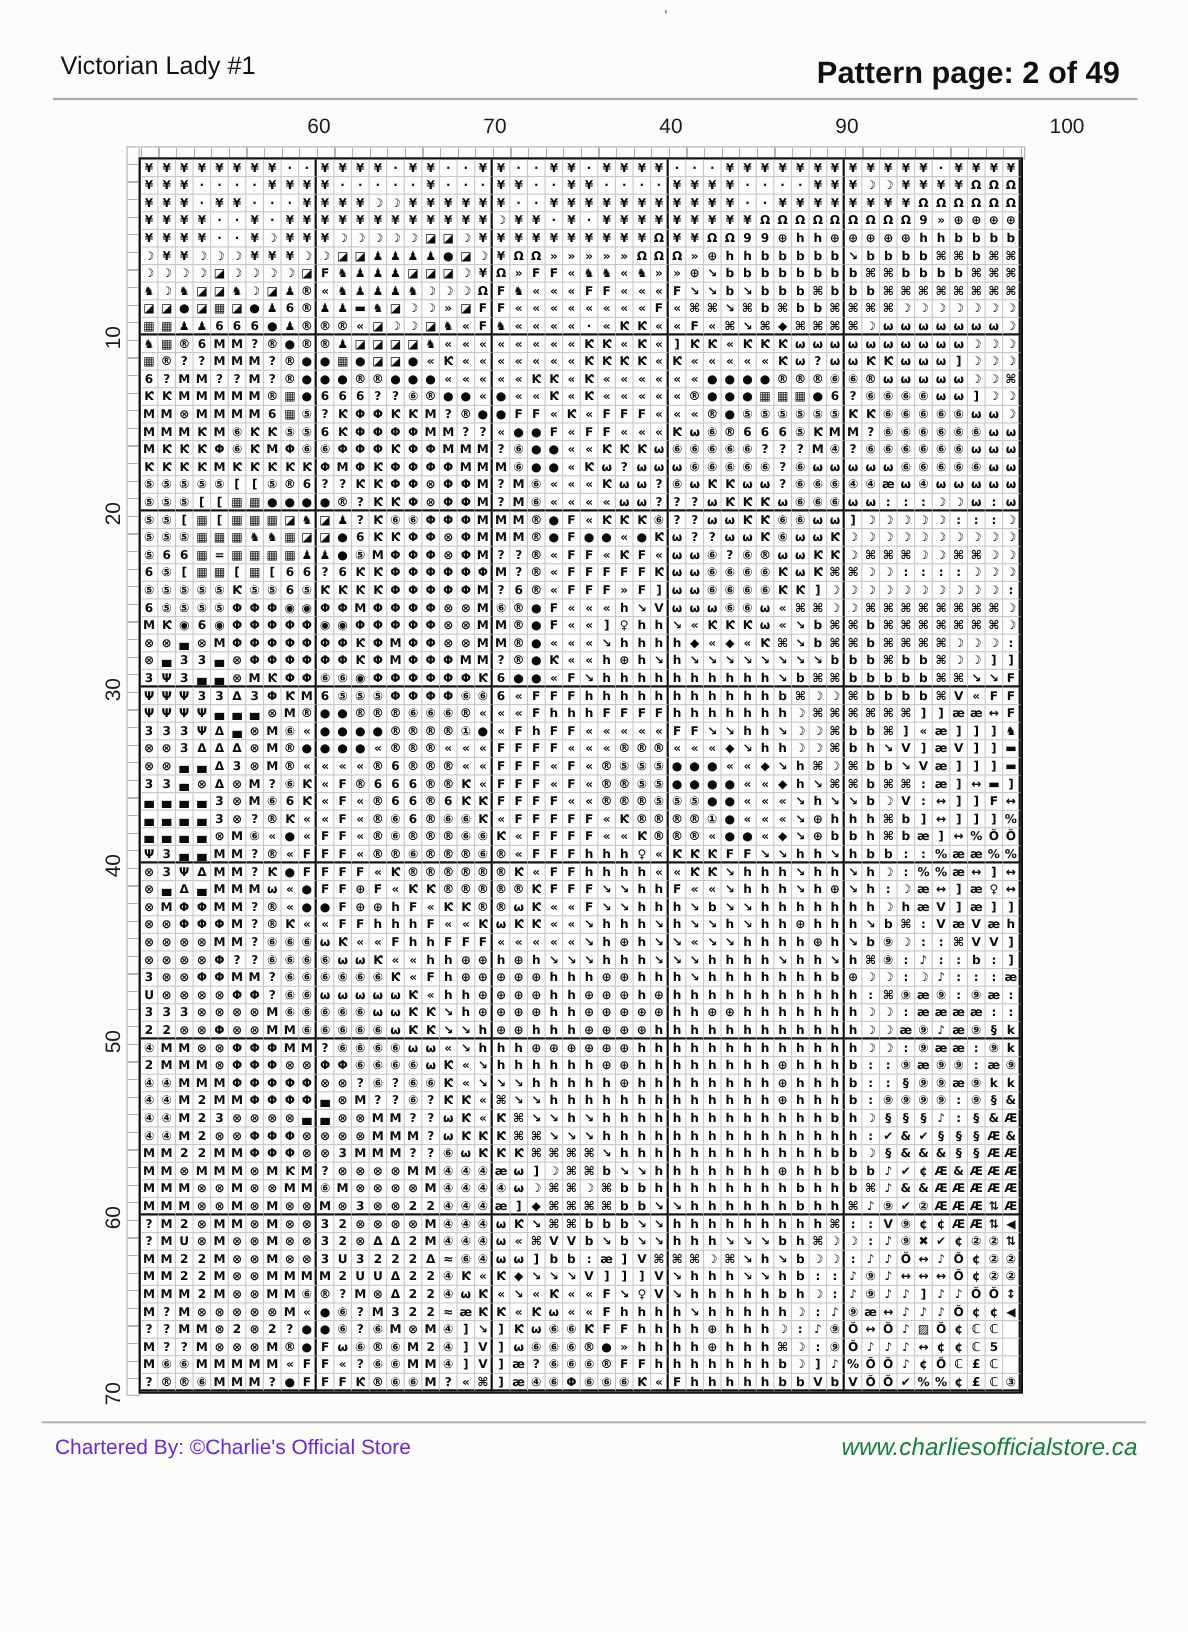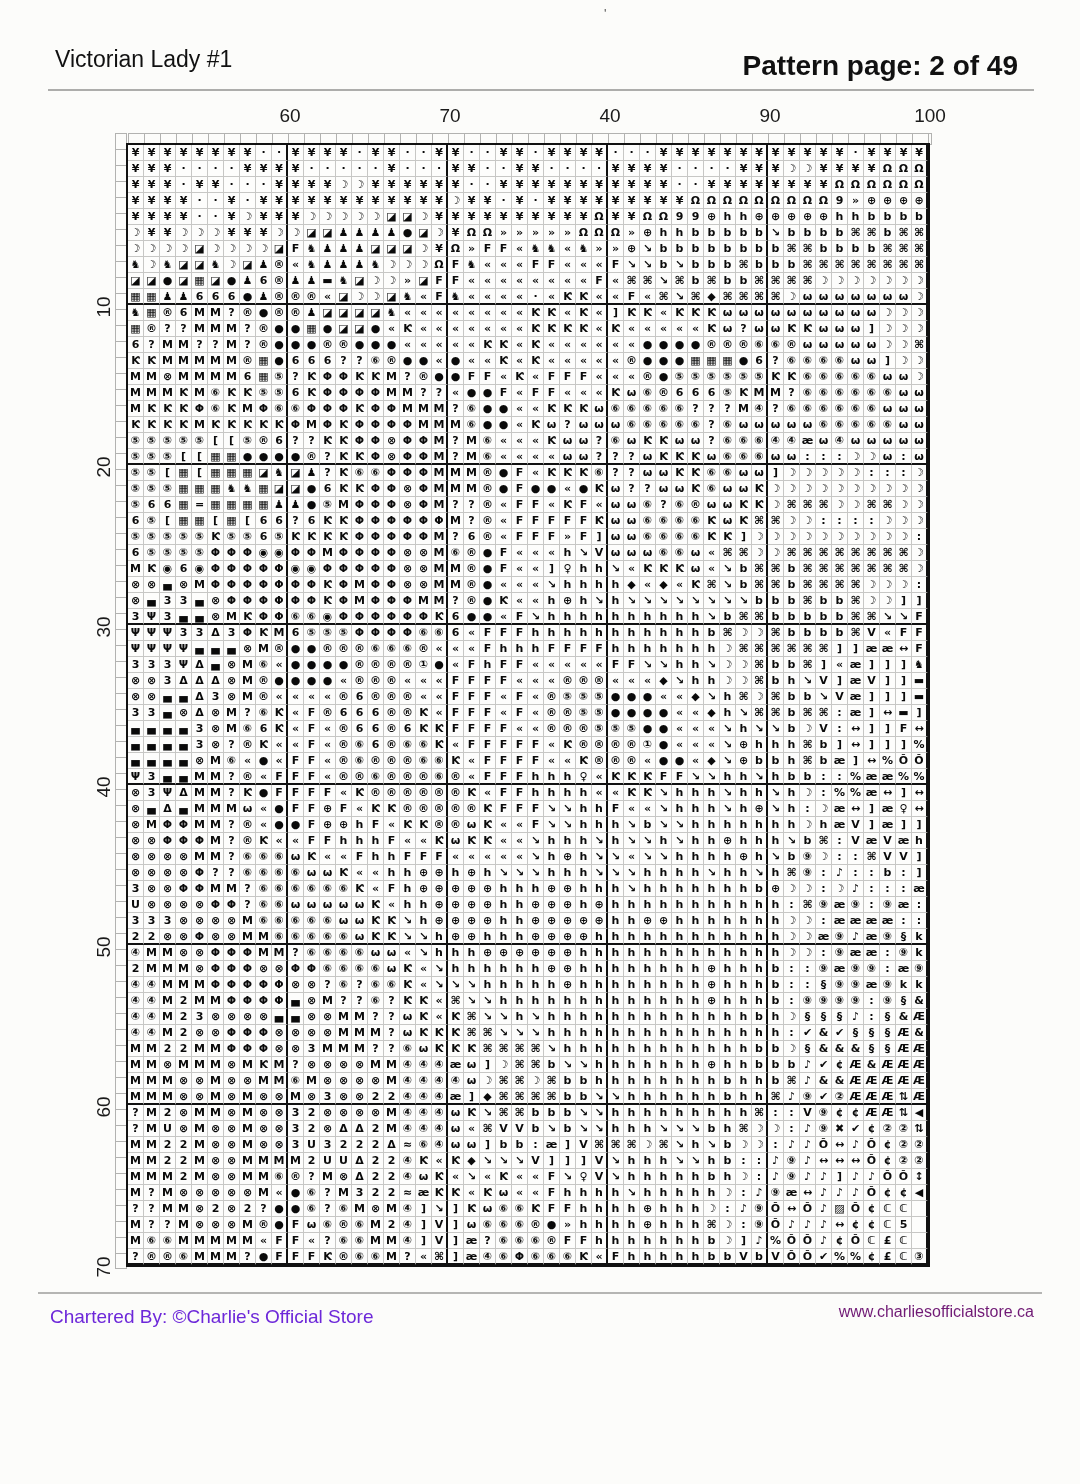--- a/index.html
+++ b/index.html
@@ -31,36 +31,36 @@
     box-sizing:border-box;width:16px;height:16px;
     border-right:1px solid #c7c7c5;border-bottom:1px solid #c7c7c5;
     font-family:"DejaVu Sans",sans-serif;font-size:11px;font-weight:700;color:#0a0a0a;
     display:flex;align-items:center;justify-content:center;line-height:1;overflow:hidden;
   }
   .cell.mr{border-right:2px solid #111;}
   .cell.mb{border-bottom:2px solid #111;}
 
   .ftr-rule{position:absolute;left:38px;right:38px;top:1292px;height:2px;background:#b5b5b3;}
   .ftr-credit{position:absolute;left:50px;top:1306px;font-size:19px;color:#6d28d9;}
-  .ftr-site{position:absolute;right:46px;top:1303px;font-size:16px;color:#701a75;}
+  .ftr-site{position:absolute;right:46px;top:1303px;font-size:22px;color:#15803d;font-style:italic;}
 </style>
 </head>
 <body>
 
 <div class="hdr-title">Victorian Lady #1</div>
 <div class="hdr-page">Pattern page: 2 of 49</div>
 <div class="hdr-rule"></div>
 <div class="scan-mark">'</div>
 
 <div id="col-labels">
     <span class="col-label" style="left: 266px;">60</span>
     <span class="col-label" style="left: 426px;">70</span>
     <span class="col-label" style="left: 586px;">40</span>
     <span class="col-label" style="left: 746px;">90</span>
-    <span class="col-label" style="left: 906px;">100</span>
+    <span class="col-label" style="left: 946px;">100</span>
   </div>
 <div id="row-labels">
     <span class="row-label" style="top: 298px;">10</span>
     <span class="row-label" style="top: 458px;">20</span>
     <span class="row-label" style="top: 618px;">30</span>
     <span class="row-label" style="top: 778px;">40</span>
     <span class="row-label" style="top: 938px;">50</span>
     <span class="row-label" style="top: 1098px;">60</span>
     <span class="row-label" style="top: 1258px;">70</span>
   </div>

